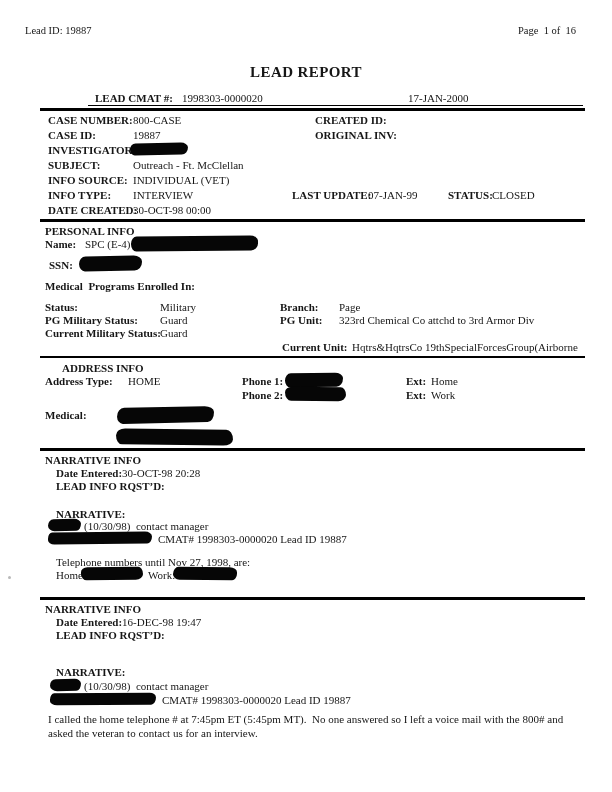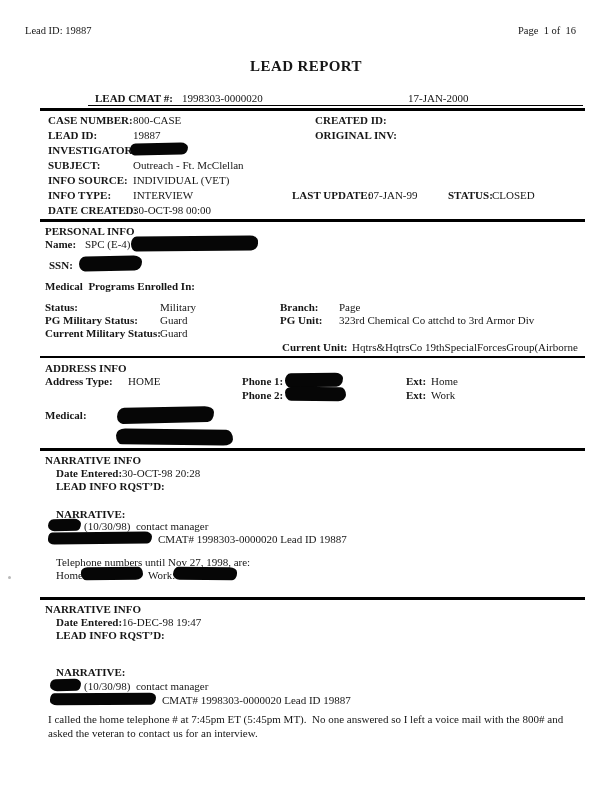--- a/index.html
+++ b/index.html
@@ -4,21 +4,21 @@
 <style>
   html,body{margin:0;padding:0;background:#ffffff;}
   .page{
     position:relative;width:612px;height:792px;background:#ffffff;
     font-family:"Liberation Serif","DejaVu Serif",serif;color:#161616;
     overflow:hidden;
   }
   .t{position:absolute;font-size:11px;line-height:13px;white-space:pre;}
   .sm{font-size:10.5px;}
   .b{font-weight:bold;}
-  .title{position:absolute;left:0;top:58px;width:612px;text-align:center;
+  .title{position:absolute;left:0;top:64px;width:612px;text-align:center;
          font-size:15px;font-weight:bold;letter-spacing:.4px;}
   .rule{position:absolute;background:#000;}
   .blob{position:absolute;background:#060606;}
   .para{position:absolute;font-size:11px;line-height:14px;white-space:pre-wrap;}
   .dot{position:absolute;width:3px;height:3px;background:#b9b9b9;border-radius:50%;}
 </style>
 </head>
 <body>
 
 <div class="page">
@@ -31,21 +31,21 @@
   <span class="t b" style="left:95px;top:92px">LEAD CMAT #:</span>
   <span class="t" style="left:182px;top:92px">1998303-0000020</span>
   <span class="t" style="left:408px;top:92px">17-JAN-2000</span>
   <div class="rule" style="left:88px;top:105px;width:495px;height:1px"></div>
   <div class="rule" style="left:40px;top:108px;width:545px;height:3px"></div>
 
   <span class="t b" style="left:48px;top:114px">CASE NUMBER:</span>
   <span class="t" style="left:133px;top:114px">800-CASE</span>
   <span class="t b" style="left:315px;top:114px">CREATED ID:</span>
 
-  <span class="t b" style="left:48px;top:129px">LEAD ID:</span>
+  <span class="t b" style="left:48px;top:129px">CASE ID:</span>
   <span class="t" style="left:133px;top:129px">19887</span>
   <span class="t b" style="left:315px;top:129px">ORIGINAL INV:</span>
 
   <span class="t b" style="left:48px;top:144px">INVESTIGATOR:</span>
   <div class="blob" style="left:130px;top:143px;width:58px;height:12px;border-radius:7px 9px 8px 6px / 8px 6px 9px 7px;transform:rotate(-1deg)"></div>
 
   <span class="t b" style="left:48px;top:159px">SUBJECT:</span>
   <span class="t" style="left:133px;top:159px">Outreach - Ft. McClellan</span>
 
   <span class="t b" style="left:48px;top:174px">INFO SOURCE:</span>
@@ -84,21 +84,21 @@
   <span class="t" style="left:339px;top:314px">323rd Chemical Co attchd to 3rd Armor Div</span>
 
   <span class="t b" style="left:45px;top:327px">Current Military Status:</span>
   <span class="t" style="left:160px;top:327px">Guard</span>
 
   <span class="t b" style="left:282px;top:341px">Current Unit:</span>
   <span class="t" style="left:352px;top:341px">Hqtrs&amp;HqtrsCo 19thSpecialForcesGroup(Airborne</span>
 
   <div class="rule" style="left:40px;top:356px;width:545px;height:2px"></div>
 
-  <span class="t b" style="left:45px;top:362px">ADDRESS INFO</span>
+  <span class="t b" style="left:62px;top:362px">ADDRESS INFO</span>
   <span class="t b" style="left:45px;top:375px">Address Type:</span>
   <span class="t" style="left:128px;top:375px">HOME</span>
   <span class="t b" style="left:242px;top:375px">Phone 1:</span>
   <div class="blob" style="left:285px;top:373px;width:58px;height:14px;border-radius:8px 11px 9px 7px / 10px 7px 11px 9px;transform:rotate(-.8deg)"></div>
   <span class="t b" style="left:406px;top:375px">Ext:</span>
   <span class="t" style="left:431px;top:375px">Home</span>
 
   <span class="t b" style="left:242px;top:389px">Phone 2:</span>
   <div class="blob" style="left:285px;top:387px;width:61px;height:14px;border-radius:9px 7px 10px 8px / 7px 10px 8px 11px;transform:rotate(.6deg)"></div>
   <span class="t b" style="left:406px;top:389px">Ext:</span>

